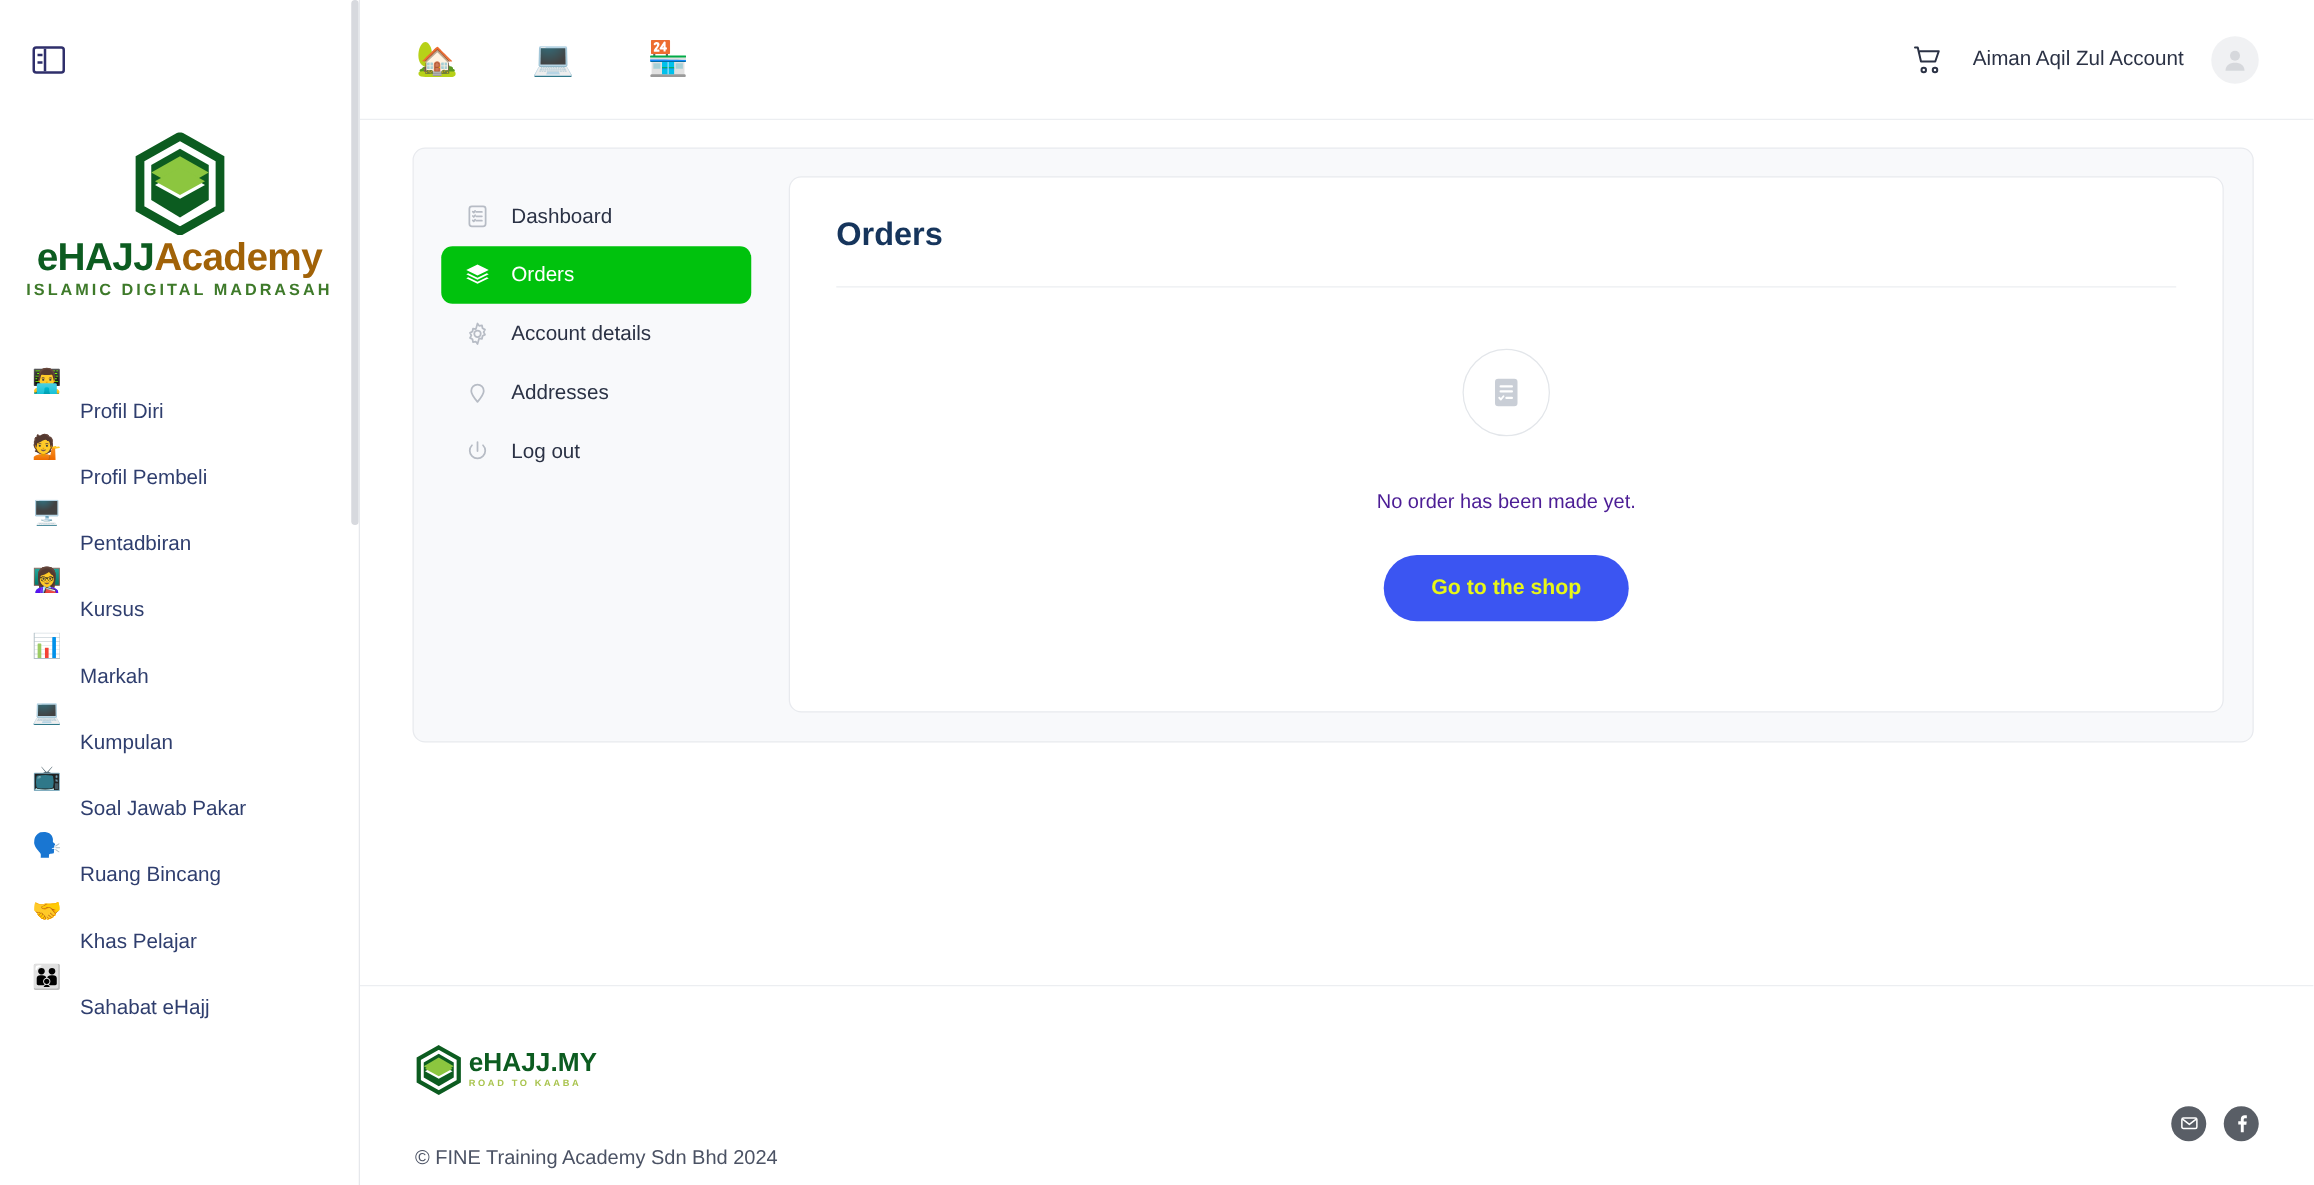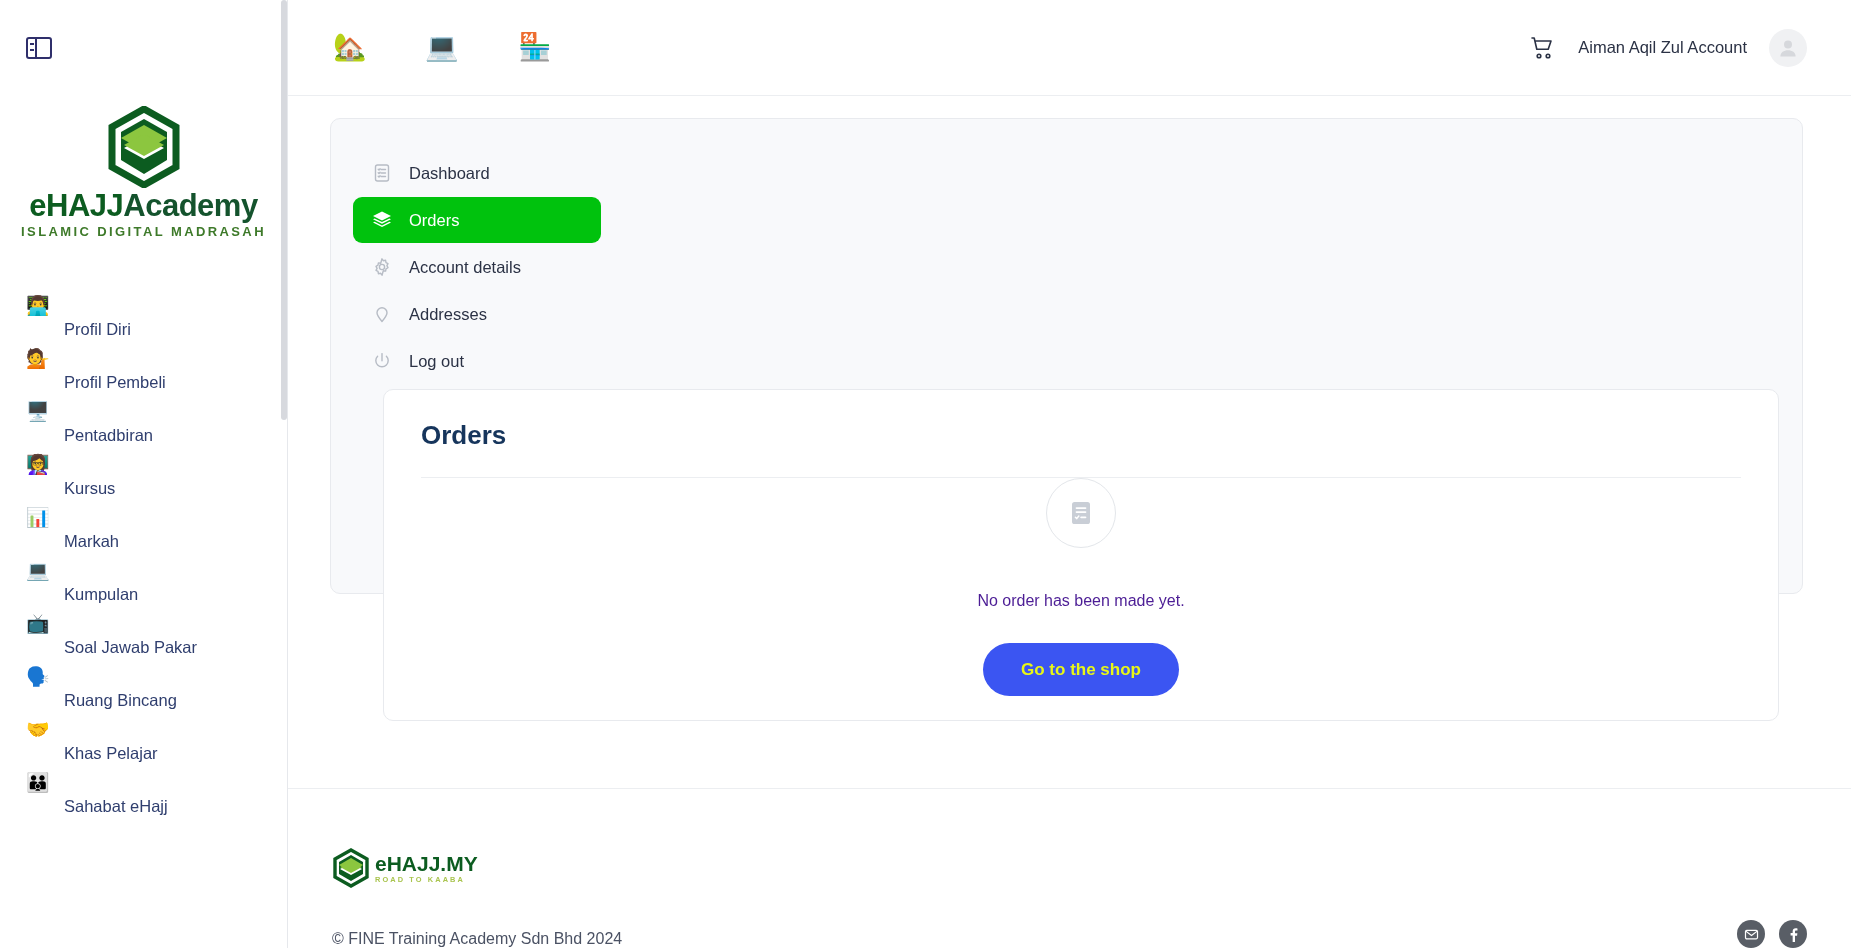--- a/index.html
+++ b/index.html
@@ -33,21 +33,21 @@
     position: absolute; left: 4px; width: 3.5px; height: 2.2px; background: #2f2f6b;
   }
   .panel-icon .d1 { top: 6px; }
   .panel-icon .d2 { top: 12px; }
 
   .brand { padding: 10px 0 40px 0; display: flex; flex-direction: column; align-items: center; }
   .brand-mark { width: 74px; height: 82px; display: block; }
   .brand-word { margin-top: 2px; display: flex; flex-direction: column; align-items: center; }
   .brand-word .line1 { font-size: 31px; font-weight: 700; letter-spacing: -0.5px; line-height: 1; }
   .brand-word .line1 .dark { color: #0c5c20; }
-  .brand-word .line1 .lite { color: #14532d; }
+  .brand-word .line1 .lite { color: #a16207; }
   .brand-word .line2 {
     font-size: 13px; font-weight: 700; letter-spacing: 2.4px; color: #3e7a2a; margin-top: 3px;
   }
 
   .nav-list { padding: 0 0 14px 0; }
   .nav-item {
     display: flex; align-items: center; gap: 16px;
     height: 53px; padding-left: 26px; cursor: pointer; text-decoration: none;
   }
   .nav-item .emoji { font-size: 19px; line-height: 1; width: 22px; text-align: center; }
@@ -74,21 +74,20 @@
   .content-scroll { flex: 1 1 auto; background: #ffffff; overflow: hidden; }
 
   .outer-card {
     margin: 22px 48px 0 42px;
     background: #f8f9fb;
     border: 1px solid #e8eaee;
     border-radius: 10px;
     height: 476px;
     display: flex;
     padding: 22px 23px 23px 22px;
-    flex-direction: column;
   }
 
   .acct-nav { width: 248px; flex: 0 0 248px; padding-top: 9px; }
   .acct-item {
     display: flex; align-items: center; gap: 16px;
     height: 46px; border-radius: 9px; padding-left: 18px; cursor: pointer;
     margin-bottom: 1px;
   }
   .acct-item .ai { width: 22px; height: 22px; display: flex; align-items: center; justify-content: center; }
   .acct-item .al { font-size: 16.5px; color: #2b3245; }
@@ -111,21 +110,21 @@
   .shop-btn {
     margin-top: 33px; height: 53px; padding: 0 38px; border: none; border-radius: 27px;
     background: #3b55f2; color: #e8f717; font-size: 17px; font-weight: 700; cursor: pointer;
     font-family: "Liberation Sans", sans-serif;
   }
 
   
   .footer {
     flex: 0 0 160px; background: #ffffff; border-top: 1px solid #eceef1;
     position: relative; padding: 34px 44px 0 44px;
-    display: flex; align-items: flex-end; gap: 48px;
+    display: flex; align-items: center; gap: 48px;
   }
   .footer-left { display: flex; flex-direction: column; }
   .f-logo { display: flex; align-items: center; gap: 5px; }
   .f-mark { width: 38px; height: 40px; }
   .f-words { display: flex; flex-direction: column; }
   .f-words .fl1 { font-size: 21px; font-weight: 700; line-height: 1; }
   .f-words .fl1 .dark { color: #0c5c20; }
   .f-words .fl2 { font-size: 7.4px; font-weight: 700; letter-spacing: 2.1px; color: #a9c44e; margin-top: 1px; }
   .copyright { margin-top: 42px; font-size: 16px; color: #4b5264; }
   .socials { margin-left: auto; display: flex; gap: 14px; align-items: center; padding-top: 26px; }

